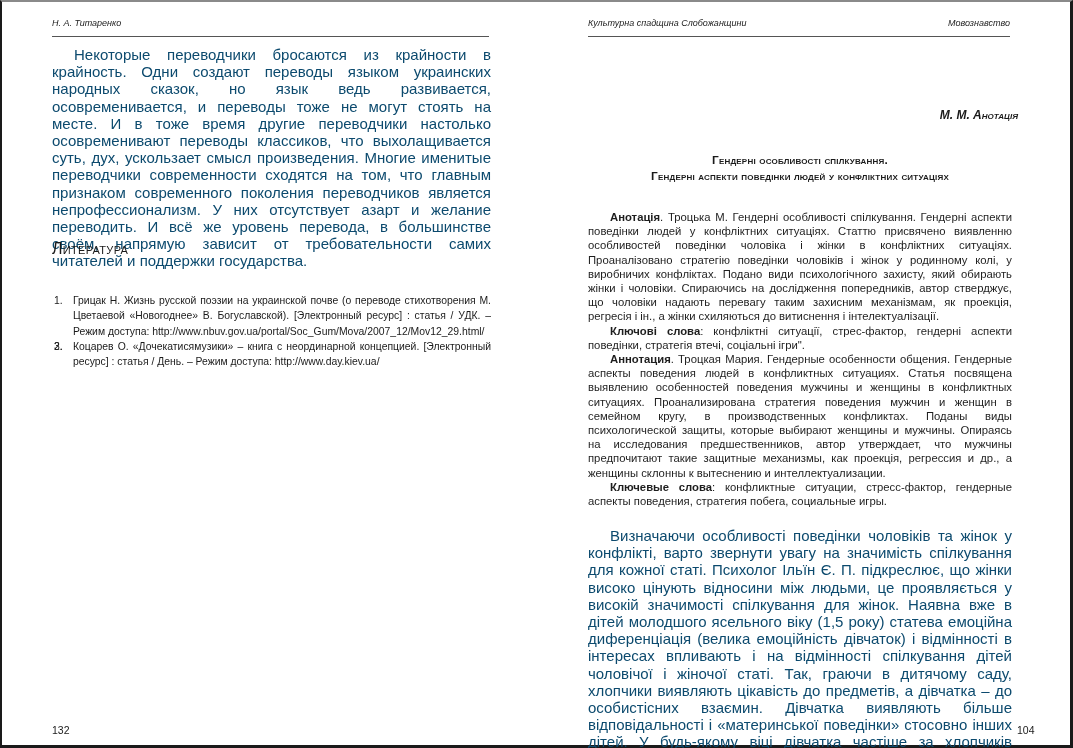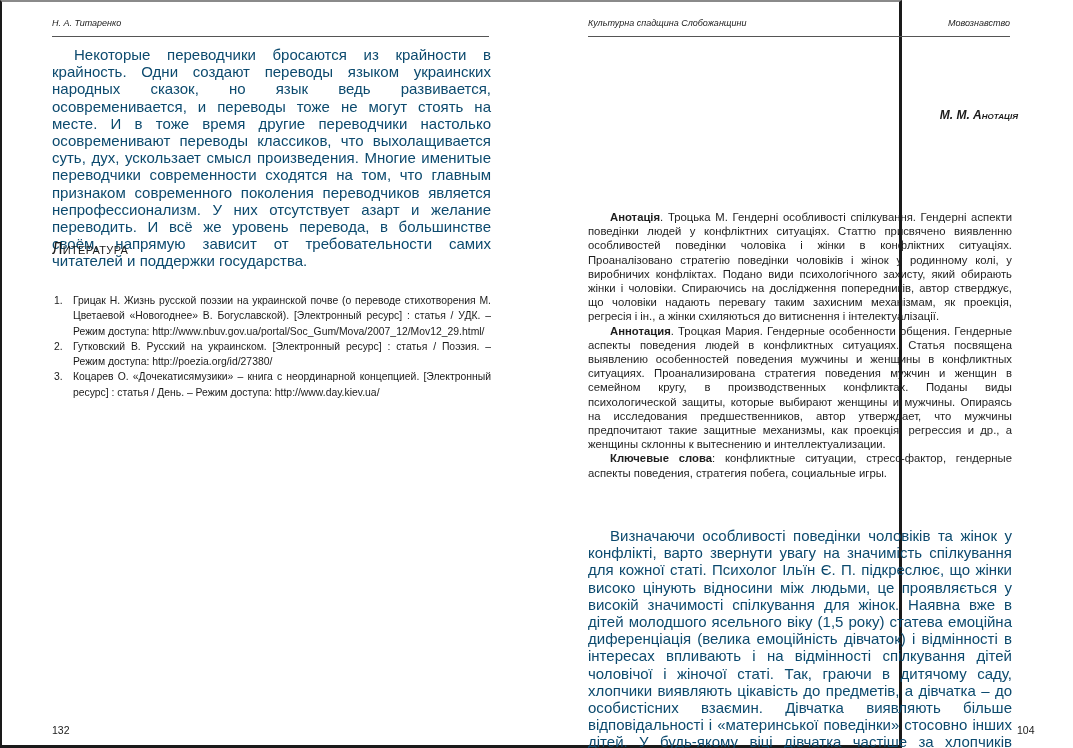--- a/index.html
+++ b/index.html
@@ -1,18 +1,18 @@
 <!DOCTYPE html>
 <html><head>
   <meta charset="utf-8">
   <style>
     html, body { margin: 0; padding: 0; background: #ffffff; }
     body { width: 1073px; height: 748px; overflow: hidden; position: relative; }
     .spread {
-      position: absolute; left: 0; top: 0; width: 902px; height: 748px;
+      position: absolute; left: 0; top: 0; width: 1073px; height: 748px;
       box-sizing: border-box;
       border-top: 2px solid #8a8a8a;
       border-left: 2px solid #1a1a1a;
       border-right: 3px solid #1a1a1a;
       border-bottom: 3px solid #1a1a1a;
       background: #fff;
       font-family: "Liberation Sans", sans-serif;
       color: #1a1a1a;
     }
     .page { position: absolute; top: 0; height: 100%; }
@@ -88,42 +88,46 @@
 
     <div class="lit-heading">Литература</div>
 
     <ol class="refs">
       <li>
         <span class="num">1.</span>
         <span>Грицак Н. Жизнь русской поэзии на украинской почве (о переводе стихотворения М. Цветаевой «Новогоднее» В. Богуславской). [Электронный ресурс] : статья / УДК. – Режим доступа: http://www.nbuv.gov.ua/portal/Soc_Gum/Mova/2007_12/Mov12_29.html/</span>
       </li>
       <li>
         <span class="num">2.</span>
-        <span>Гутковский В. Русский на украинском. [Электронный ресурс] : статья / Поэзия. – Режим доступа: http://poezia.org/id/27380/</span>
       </li>
       <li>
         <span class="num">3.</span>
         <span>Коцарев О. «Дочекатисямузики» – книга с неординарной концепцией. [Электронный ресурс] : статья / День. – Режим доступа: http://www.day.kiev.ua/</span>
       </li>
     </ol>
 
     <div class="page-no">132</div>
   </div>
 
   <div class="page page-right">
     <div class="running-head">
       <span>Культурна спадщина Слобожанщини</span>
       <span>Мовознавство</span>
     </div>
 
     <div class="author">М. М. Анотація</div>
 
+    <div class="title">
+      <div>Гендерні особливості спілкування.</div>
+      <div>Гендерні аспекти поведінки людей у конфліктних ситуаціях</div>
+    </div>
 
     <div class="abstracts">
       <p><b>Анотація</b><span>. Троцька М. Гендерні особливості спілкування. Гендерні аспекти поведінки людей у конфліктних ситуаціях. Статтю присвячено виявленню особливостей поведінки чоловіка і жінки в конфліктних ситуаціях. Проаналізовано стратегію поведінки чоловіків і жінок у родинному колі, у виробничих конфліктах. Подано види психологічного захисту, який обирають жінки і чоловіки. Спираючись на дослідження попередників, автор стверджує, що чоловіки надають перевагу таким захисним механізмам, як проекція, регресія і ін., а жінки схиляються до витиснення і інтелектуалізації.</span></p>
+      <p><b>Ключові слова</b><span>: конфліктні ситуації, стрес-фактор, гендерні аспекти поведінки, стратегія втечі, соціальні ігри".</span></p>
       <p><b>Аннотация</b><span>. Троцкая Мария. Гендерные особенности общения. Гендерные аспекты поведения людей в конфликтных ситуациях. Статья посвящена выявлению особенностей поведения мужчины и женщины в конфликтных ситуациях. Проанализирована стратегия поведения мужчин и женщин в семейном кругу, в производственных конфликтах. Поданы виды психологической защиты, которые выбирают женщины и мужчины. Опираясь на исследования предшественников, автор утверждает, что мужчины предпочитают такие защитные механизмы, как проекція, регрессия и др., а женщины склонны к вытеснению и интеллектуализации.</span></p>
       <p><b>Ключевые слова</b><span>: конфликтные ситуации, стресс-фактор, гендерные аспекты поведения, стратегия побега, социальные игры.</span></p>
     </div>
 
     <div class="body-text main">
       <p>Визначаючи особливості поведінки чоловіків та жінок у конфлікті, варто звернути увагу на значимість спілкування для кожної статі. Психолог Ільїн Є. П. підкреслює, що жінки високо цінують відносини між людьми, це проявляється у високій значимості спілкування для жінок. Наявна вже в дітей молодшого ясельного віку (1,5 року) статева емоційна диференціація (велика емоційність дівчаток) і відмінності в інтересах впливають і на відмінності спілкування дітей чоловічої і жіночої статі. Так, граючи в дитячому саду, хлопчики виявляють цікавість до предметів, а дівчатка – до особистісних взаємин. Дівчатка виявляють більше відповідальності і «материнської поведінки» стосовно інших дітей. У будь-якому віці дівчатка частіше за хлопчиків бувають задіяні в «соціальних» іграх за участю інших дітей. Значна заклопотаність дівчаток своєю зовнішністю і манерами поведінки є</p>
     </div>
 
     <div class="page-no">104</div>
   </div>

